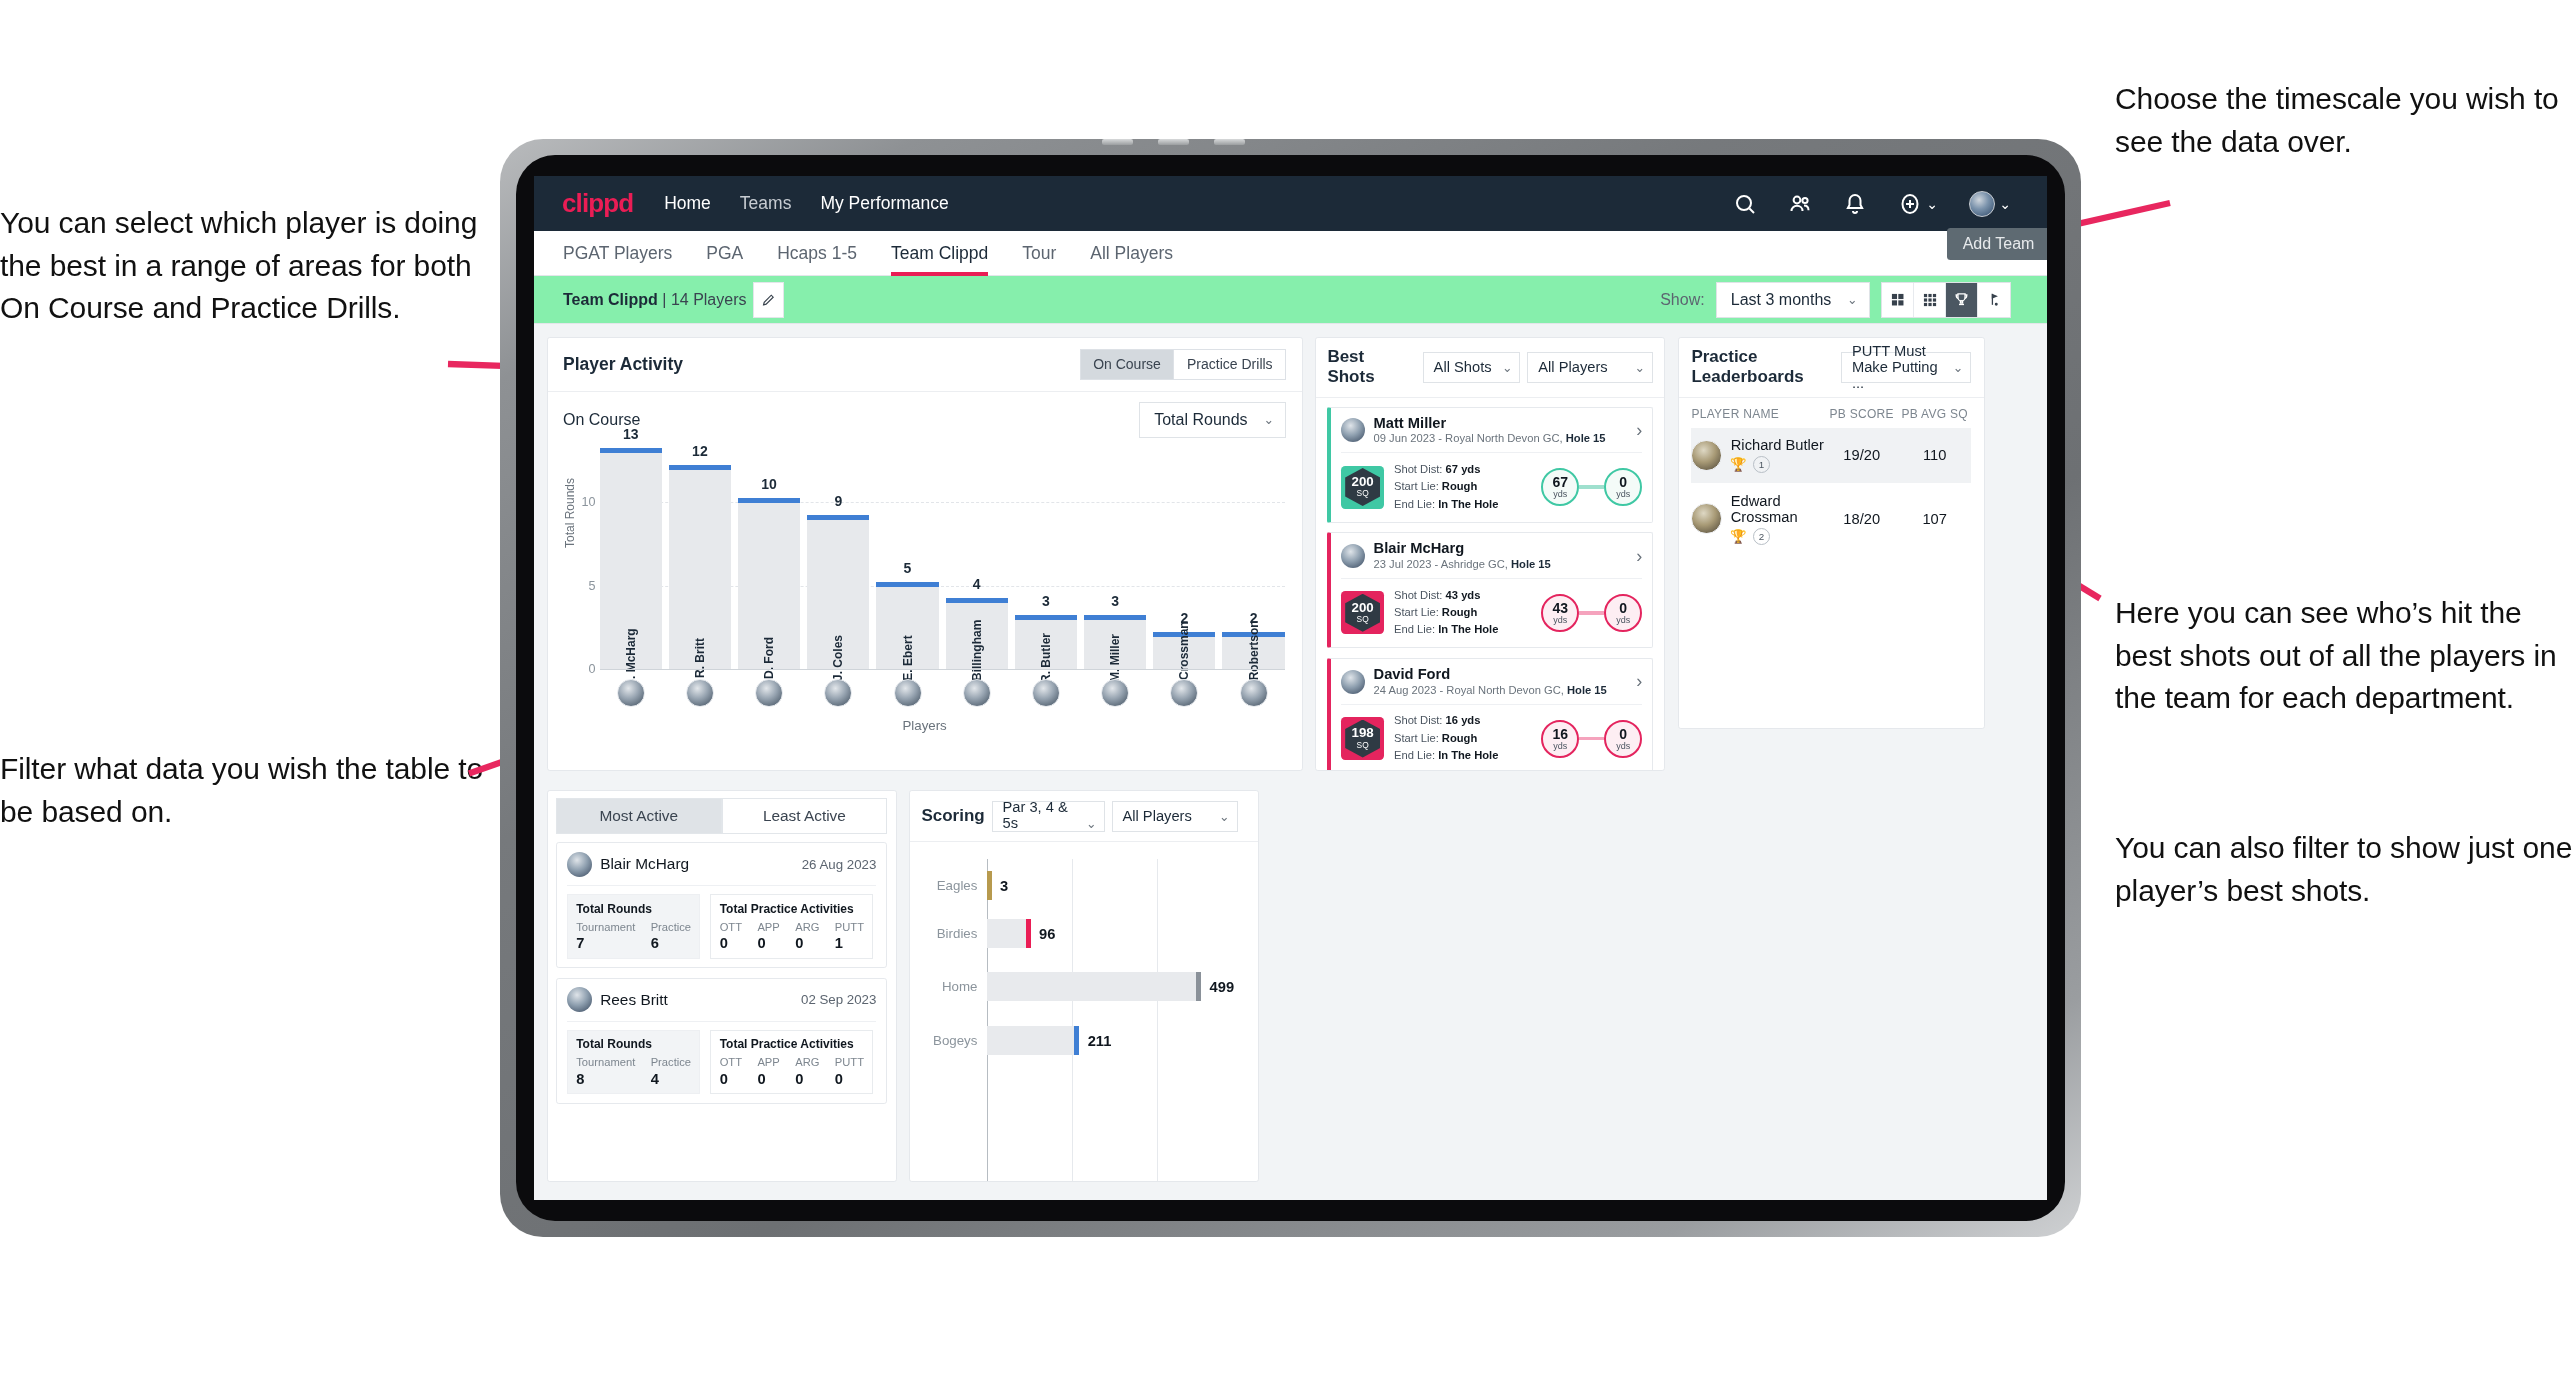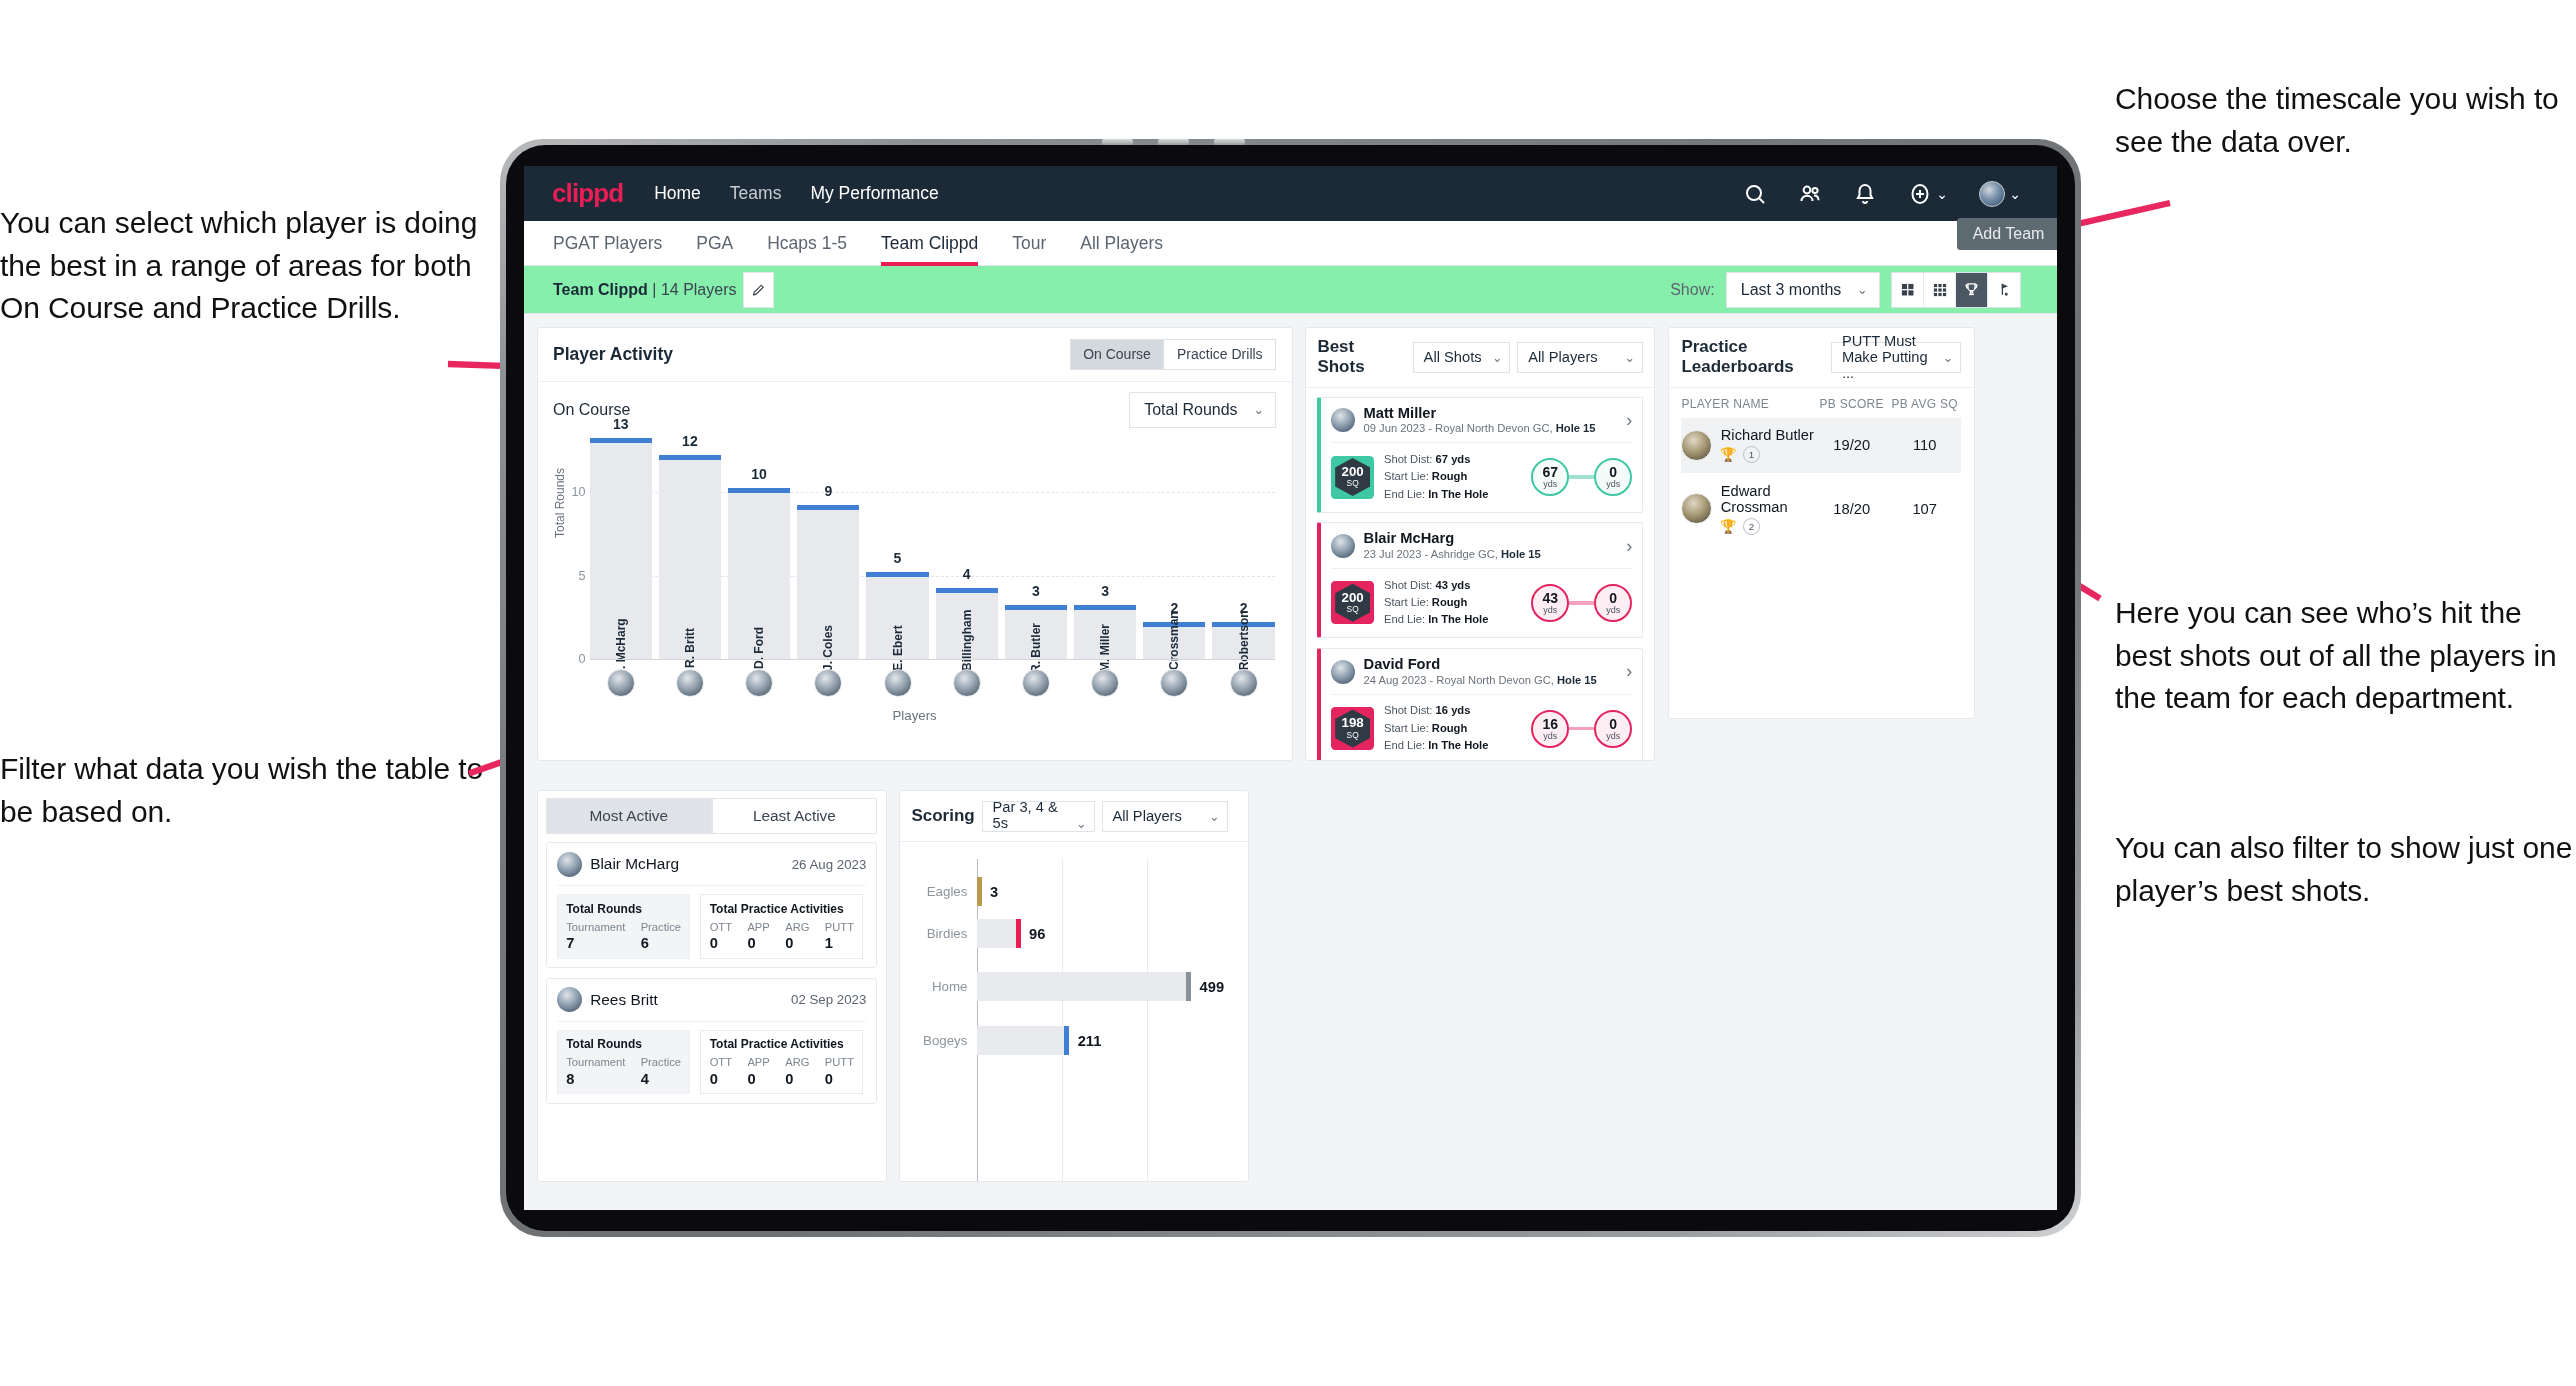--- a/index.html
+++ b/index.html
@@ -28,21 +28,21 @@
 
   svg.arrows { position:absolute; left:0; top:0; width:2576px; height:1386px; pointer-events:none; }
 
   
   #tablet {
     position: absolute;
     left: 500px; top: 139px;
     width: 1581px; height: 1098px;
     border-radius: 43px;
     background: linear-gradient(150deg,#b9bbbd 0%,#8e9194 12%,#76797c 35%,#6d7073 62%,#9a9da0 88%,#cfd1d3 100%);
-    padding: 6px;
+    padding: 16px;
   }
   #tablet-inner {
     width:100%; height:100%;
     border-radius: 39px;
     background:#0b0b0d;
     padding: 21px 18px;
   }
   #screen {
     width:100%; height:100%;
     background:#ffffff;
@@ -794,21 +794,21 @@
             <div class="sel" id="sc-players-select">
               <span>All Players</span>
               <span class="chev">⌄</span>
             </div>
           </div>
           <div id="sc-chart">
             <div id="sc-plot">
                 <div class="sc-vline" style="left: 33.3333%;"></div>
                 <div class="sc-vline" style="left: 66.6667%;"></div>
                 <div class="sc-vline" style="left: 0px; border-left-color: rgb(182, 188, 194);"></div>
-                <div class="sc-row" style="top: 18px; right: 0px;">
+                <div class="sc-row" style="top: 12px; right: 0px;">
                   <div class="sc-label">Eagles</div>
                   <div class="sc-bar" style="width: 0.6%;">
                     <div class="tip" style="background: rgb(183, 154, 78);"></div>
                   </div>
                   <div class="sc-val">3</div>
                 </div>
                 <div class="sc-row" style="top: 60px; right: 0px;">
                   <div class="sc-label">Birdies</div>
                   <div class="sc-bar" style="width: 16%;">
                     <div class="tip" style="background: rgb(234, 29, 85);"></div>

